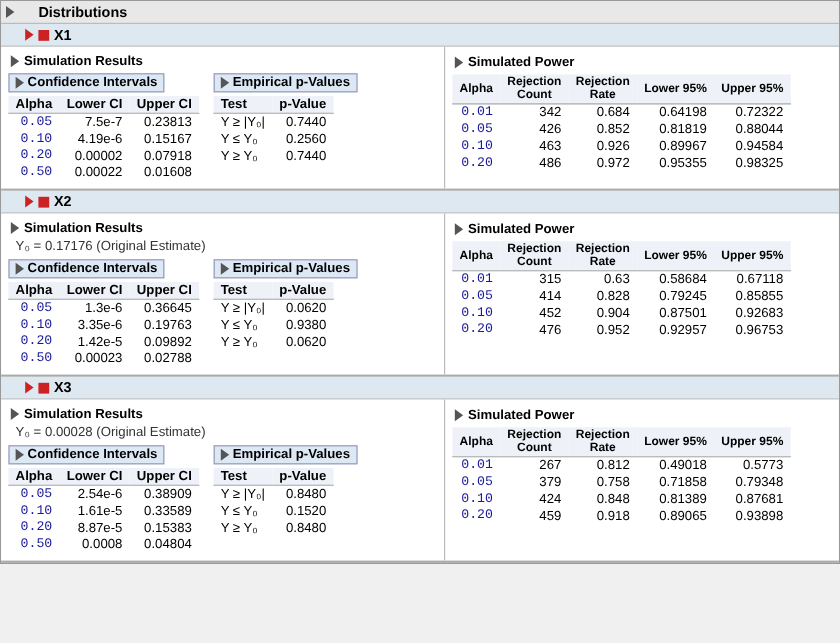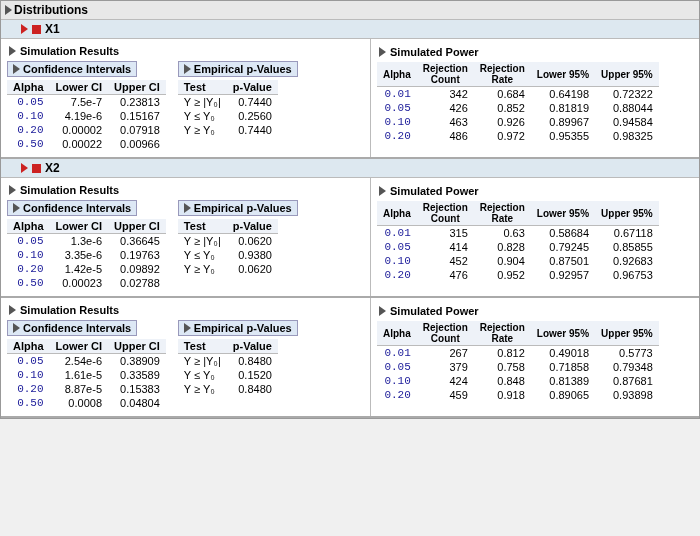--- a/index.html
+++ b/index.html
@@ -16,21 +16,21 @@
     }
 
     .section-header {
       background: #e8e8e8;
       border-bottom: 1px solid #bbb;
       padding: 2px 4px;
       font-weight: bold;
       font-size: 12px;
       display: flex;
       align-items: center;
-      gap: 2px;
+      gap: 20px;
     }
 
     .red-square {
       display: inline-block;
       width: 9px; height: 9px;
       background: #cc2222;
     }
 
     .variable-block {
       border-bottom: 2px solid #aaa;
@@ -198,21 +198,21 @@
       <td>0.15167</td>
     </tr>
                     <tr>
       <td class="alpha-col">0.20</td>
       <td>0.00002</td>
       <td>0.07918</td>
     </tr>
                     <tr>
       <td class="alpha-col">0.50</td>
       <td>0.00022</td>
-      <td>0.00966</td>
+      <td>0.01608</td>
     </tr>
                   </tbody>
                 </table></div>
               <div>
     <div class="sub-box" style="margin:2px 6px 1px 6px;">
       <span class="triangle-right" style="border-left-color:#555;"></span>
       Empirical p-Values
     </div>
   <table class="empirical-table">
                   <thead>
@@ -292,20 +292,21 @@
     <span class="triangle-right" style="border-left-color:#cc2222;"></span>
     <span class="red-square"></span>
     <span style="font-size:12px;font-weight:bold;">X2</span>
   </div>
         <div class="variable-content">
           <div class="left-panel">
     <div class="sub-header" style="display:flex;align-items:center;gap:4px;padding:2px 8px;">
       <span class="triangle-right" style="border-left-color:#555;width:0;height:0;"></span>
       <span>Simulation Results</span>
     </div>
+    <div class="y0-line">Y₀ = 0.17176 (Original Estimate)</div>
   <div class="two-tables">
               <div>
     <div class="sub-box" style="margin:2px 6px 1px 6px;">
       <span class="triangle-right" style="border-left-color:#555;"></span>
       Confidence Intervals
     </div>
   <table>
                   <thead>
                     <tr>
     <th>Alpha</th>
@@ -408,26 +409,32 @@
       <td>0.952</td>
       <td>0.92957</td>
       <td>0.96753</td>
     </tr>
               </tbody>
             </table>
           </div>
         </div>
       </div>
       <div class="variable-block">
+        <div class="variable-header">
+    <span class="triangle-right" style="border-left-color:#cc2222;"></span>
+    <span class="red-square"></span>
+    <span style="font-size:12px;font-weight:bold;">X3</span>
+  </div>
         <div class="variable-content">
           <div class="left-panel">
     <div class="sub-header" style="display:flex;align-items:center;gap:4px;padding:2px 8px;">
       <span class="triangle-right" style="border-left-color:#555;width:0;height:0;"></span>
       <span>Simulation Results</span>
     </div>
+    <div class="y0-line">Y₀ = 0.00028 (Original Estimate)</div>
   <div class="two-tables">
               <div>
     <div class="sub-box" style="margin:2px 6px 1px 6px;">
       <span class="triangle-right" style="border-left-color:#555;"></span>
       Confidence Intervals
     </div>
   <table>
                   <thead>
                     <tr>
     <th>Alpha</th>

